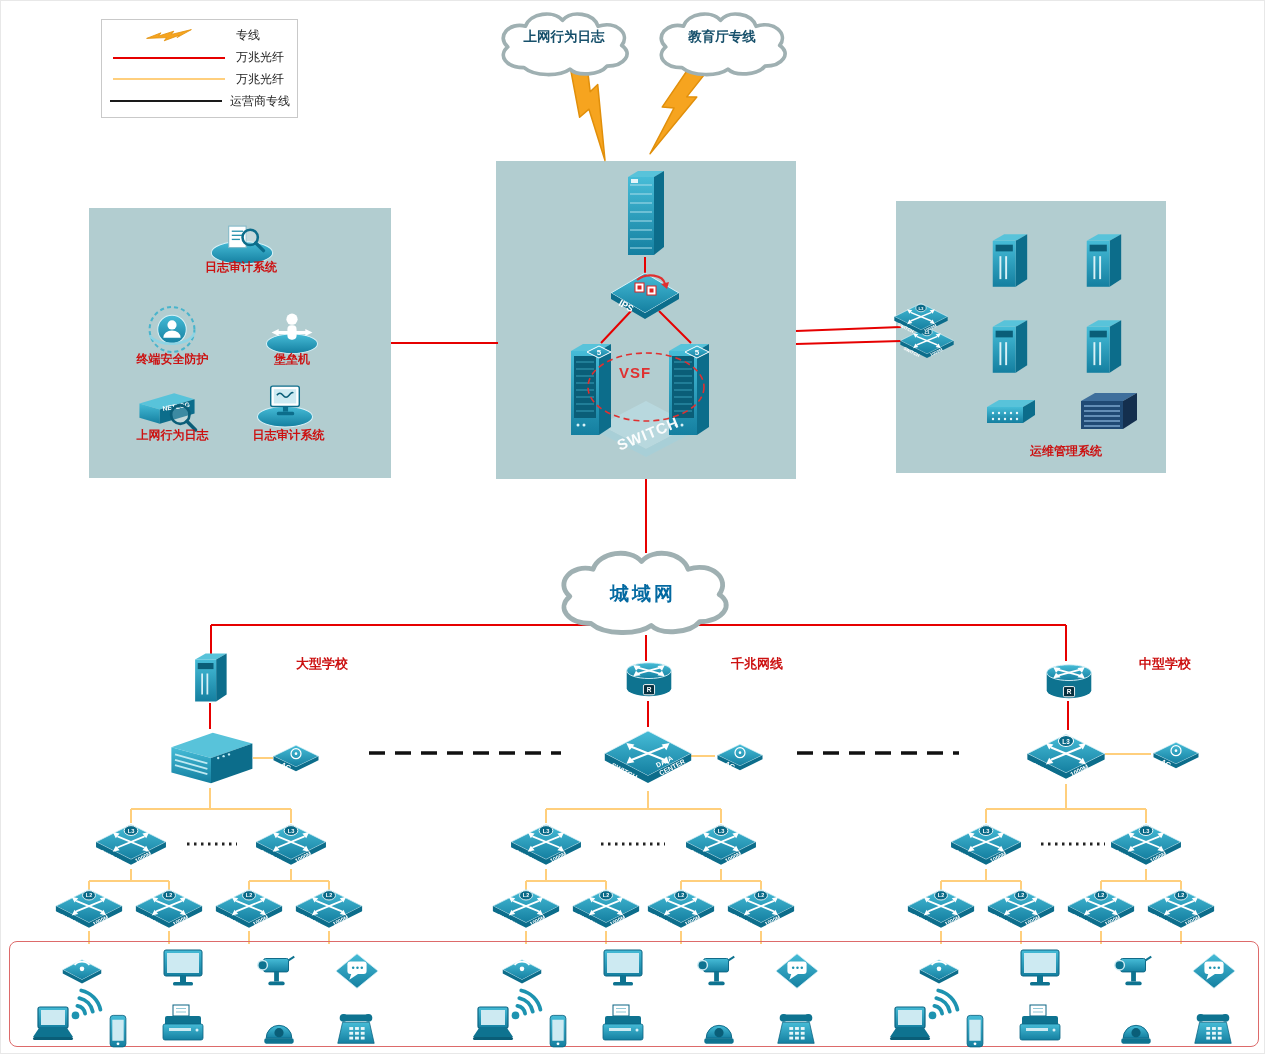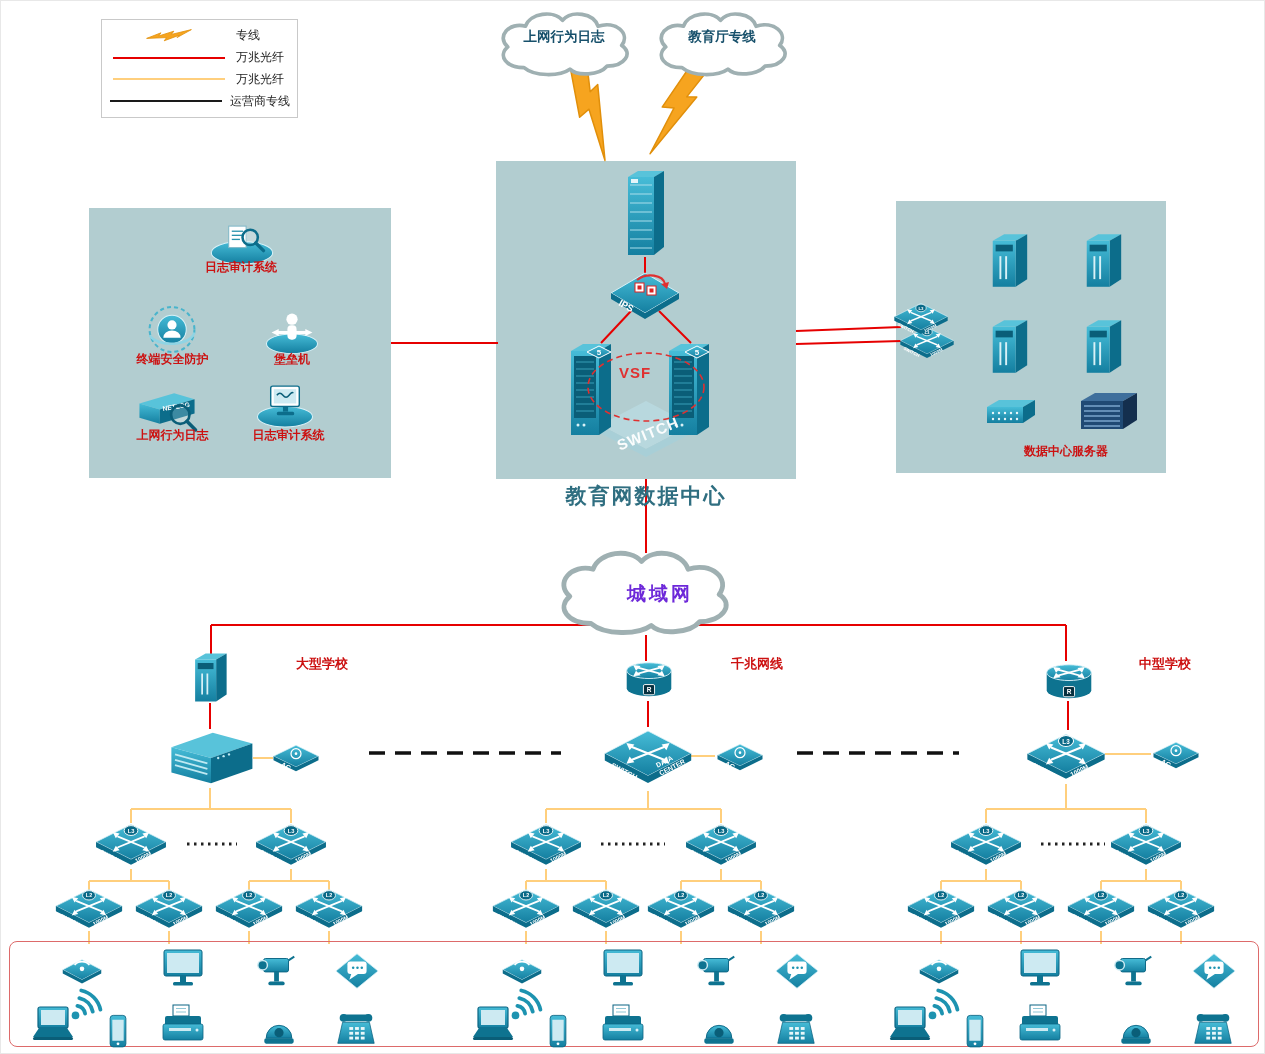--- a/index.html
+++ b/index.html
@@ -11,21 +11,21 @@
   .bbox { position:absolute; left:8px; top:940px; width:1250px; height:106px; border:1.5px solid #dd6a6a; border-radius:8px; z-index:1; background:transparent; }
   .dev { position:absolute; z-index:2; }
   .dev > svg, .icon > svg { width:100%; height:100%; display:block; overflow:visible; }
   .icon { position:absolute; z-index:2; }
   .lab { position:absolute; z-index:3; color:#cc1111; font-weight:bold; font-size:12px; text-align:center; line-height:1.15; }
   .school-lab { font-size:13px; }
   .cloud { position:absolute; z-index:3; }
   .cloud > svg { width:100%; height:100%; display:block; overflow:visible; }
   .cloud-lab { position:absolute; z-index:4; text-align:center; font-weight:bold; color:#17506b; font-size:13.5px; }
   .big-title { position:absolute; z-index:3; text-align:center; font-family:"DejaVu Serif", serif; font-weight:bold; color:#2f6e80; font-size:21px; letter-spacing:2px; }
-  .metro-lab { position:absolute; z-index:4; text-align:right; font-family:"DejaVu Serif", serif; font-weight:bold; color:#6d28d9; font-size:19px; letter-spacing:3px; }
+  .metro-lab { position:absolute; z-index:4; text-align:center; font-family:"DejaVu Serif", serif; font-weight:bold; color:#0369a1; font-size:19px; letter-spacing:3px; }
   .bolt { position:absolute; z-index:2; transform-origin:50% 0; }
   .bolt > svg { width:100%; height:100%; display:block; overflow:visible; }
   .legend { position:absolute; left:100px; top:18px; width:197px; height:99px; background:#fff; border:1px solid #c9c9c9; z-index:5; padding:5px 8px 5px 8px; display:flex; flex-direction:column; justify-content:space-around; }
   .lg-row { display:flex; align-items:center; height:21px; }
   .lg-icon { width:118px; display:flex; align-items:center; justify-content:center; }
   .lg-line { width:112px; border-top-width:2px; border-top-style:solid; }
   .lg-label { font-size:12px; color:#222; margin-left:8px; white-space:nowrap; }
   .ghost-lab { position:absolute; z-index:3; text-align:center; color:#fff; font-weight:bold; font-size:15px; letter-spacing:1px; transform:rotate(-22deg); opacity:.95; }
   .vsf-lab { position:absolute; z-index:4; text-align:center; color:#e03030; font-weight:bold; font-size:15px; letter-spacing:1px; }
   svg text { font-family:"Liberation Sans", sans-serif; }
@@ -506,21 +506,20 @@
   <div class="dev" style="left:660px;top:336px;width:56px;height:106px">
       <svg viewBox="0 0 56 106">
         <use href="#sym-vsf-server"></use>
       </svg>
     </div>
   <svg class="abs" style="left:582px;top:348px;width:126px;height:76px;z-index:3" viewBox="0 0 126 76">
     <ellipse cx="63" cy="38" rx="58" ry="34" fill="none" stroke="#e03030" stroke-width="1.6" stroke-dasharray="6 4"></ellipse>
   </svg>
   <div class="vsf-lab" style="left:614px;top:363px;width:40px">VSF</div>
   <div class="ghost-lab" style="left:592px;top:424px;width:110px">SWITCH</div>
-  <div class="big-title" style="left:515px;top:481px;width:260px">教育网数据中心</div>
 
   <div class="icon" style="left:205px;top:220px;width:72px;height:45px">
       <svg viewBox="0 0 70 44">
         <use href="#sym-ic-audit"></use>
       </svg>
     </div>
   <div class="lab" style="left:172px;top:260px;width:136px">日志审计系统</div>
   <div class="icon" style="left:142px;top:303px;width:58px;height:53px">
       <svg viewBox="0 0 56 52">
         <use href="#sym-ic-endpoint"></use>
@@ -579,21 +578,21 @@
   <div class="dev" style="left:982px;top:394px;width:56px;height:32px">
       <svg viewBox="0 0 56 32">
         <use href="#sym-storage-flat"></use>
       </svg>
     </div>
   <div class="dev" style="left:1076px;top:386px;width:64px;height:46px">
       <svg viewBox="0 0 64 46">
         <use href="#sym-rack"></use>
       </svg>
     </div>
-  <div class="lab" style="left:1000px;top:444px;width:130px">数据中心服务器</div>
+  <div class="lab" style="left:1000px;top:444px;width:130px">运维管理系统</div>
 
   <div class="dev" style="left:188px;top:648px;width:42px;height:56px">
       <svg viewBox="0 0 46 64">
         <use href="#sym-tower"></use>
       </svg>
     </div>
   <div class="lab school-lab" style="left:283px;top:656px;width:76px">大型学校</div>
   <div class="dev" style="left:165px;top:726px;width:90px;height:62px">
       <svg viewBox="0 0 100 68">
         <use href="#sym-chassis"></use>

